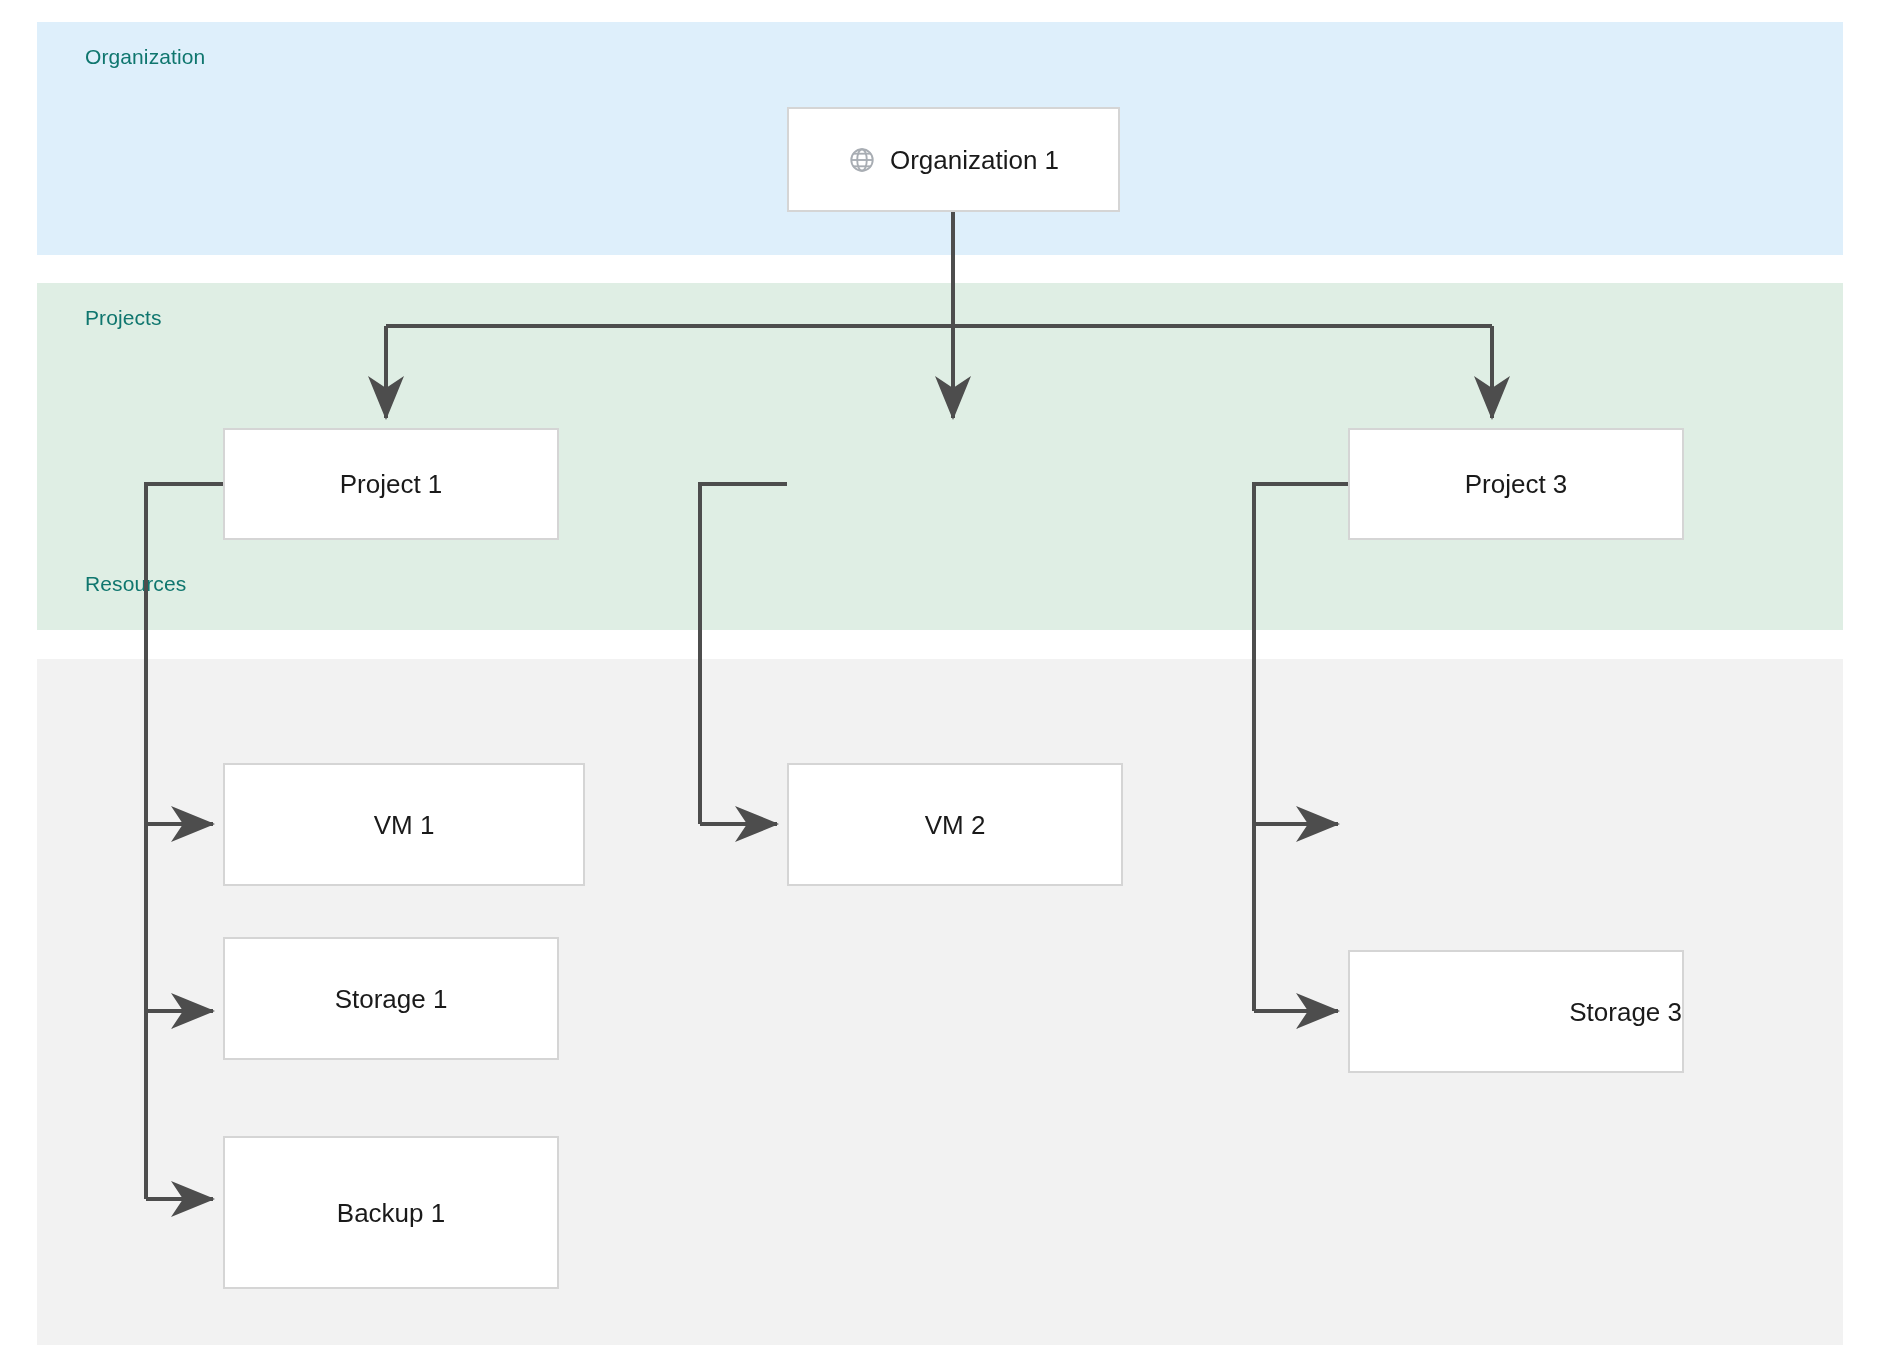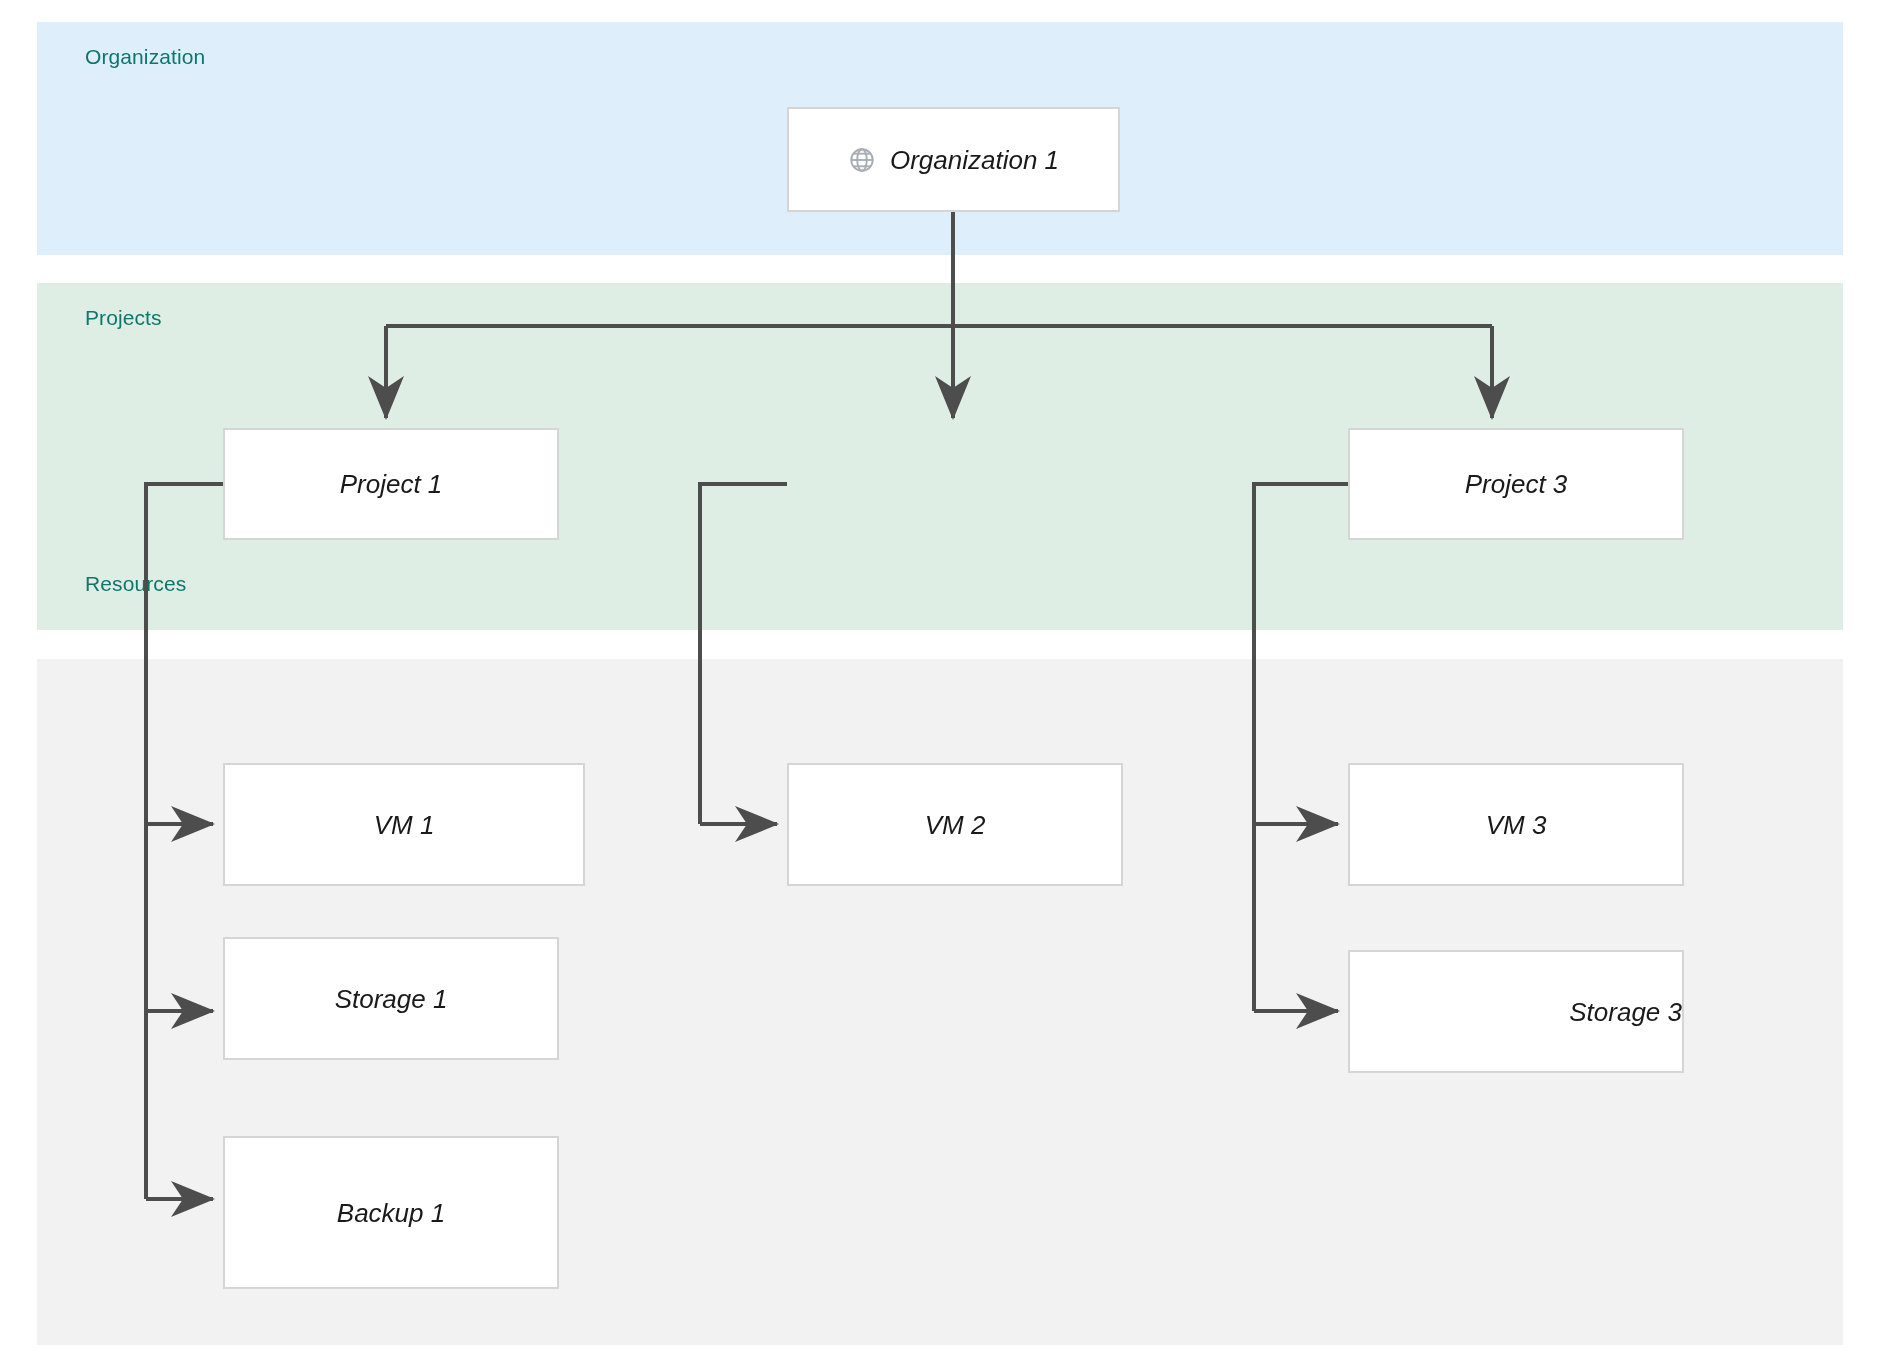--- a/index.html
+++ b/index.html
@@ -60,21 +60,20 @@
     position: absolute;
     box-sizing: border-box;
     background: #ffffff;
     border: 2px solid #d5d5d5;
     display: flex;
     align-items: center;
     justify-content: center;
     font-size: 26px;
     color: #1a1a1a;
     white-space: nowrap;
-    font-style: italic;
   }
   .node .node-label { line-height: 1; }
   .node-icon {
     display: inline-flex;
     align-items: center;
     justify-content: center;
     margin-right: 14px;
     width: 28px;
     height: 28px;
   }
@@ -155,23 +154,20 @@
   <div class="node" id="node-project-3">
     <span class="node-label">Project 3</span>
   </div>
 
   <div class="node" id="node-vm-1">
     <span class="node-label">VM 1</span>
   </div>
   <div class="node" id="node-vm-2">
     <span class="node-label">VM 2</span>
   </div>
-  <div class="node" id="node-vm-3">
-    <span class="node-label">VM 3</span>
-  </div>
 
   <div class="node" id="node-storage-1">
     <span class="node-label">Storage 1</span>
   </div>
   <div class="node" id="node-storage-3">
     <span class="node-label">Storage 3</span>
   </div>
 
   <div class="node" id="node-backup-1">
     <span class="node-label">Backup 1</span>

